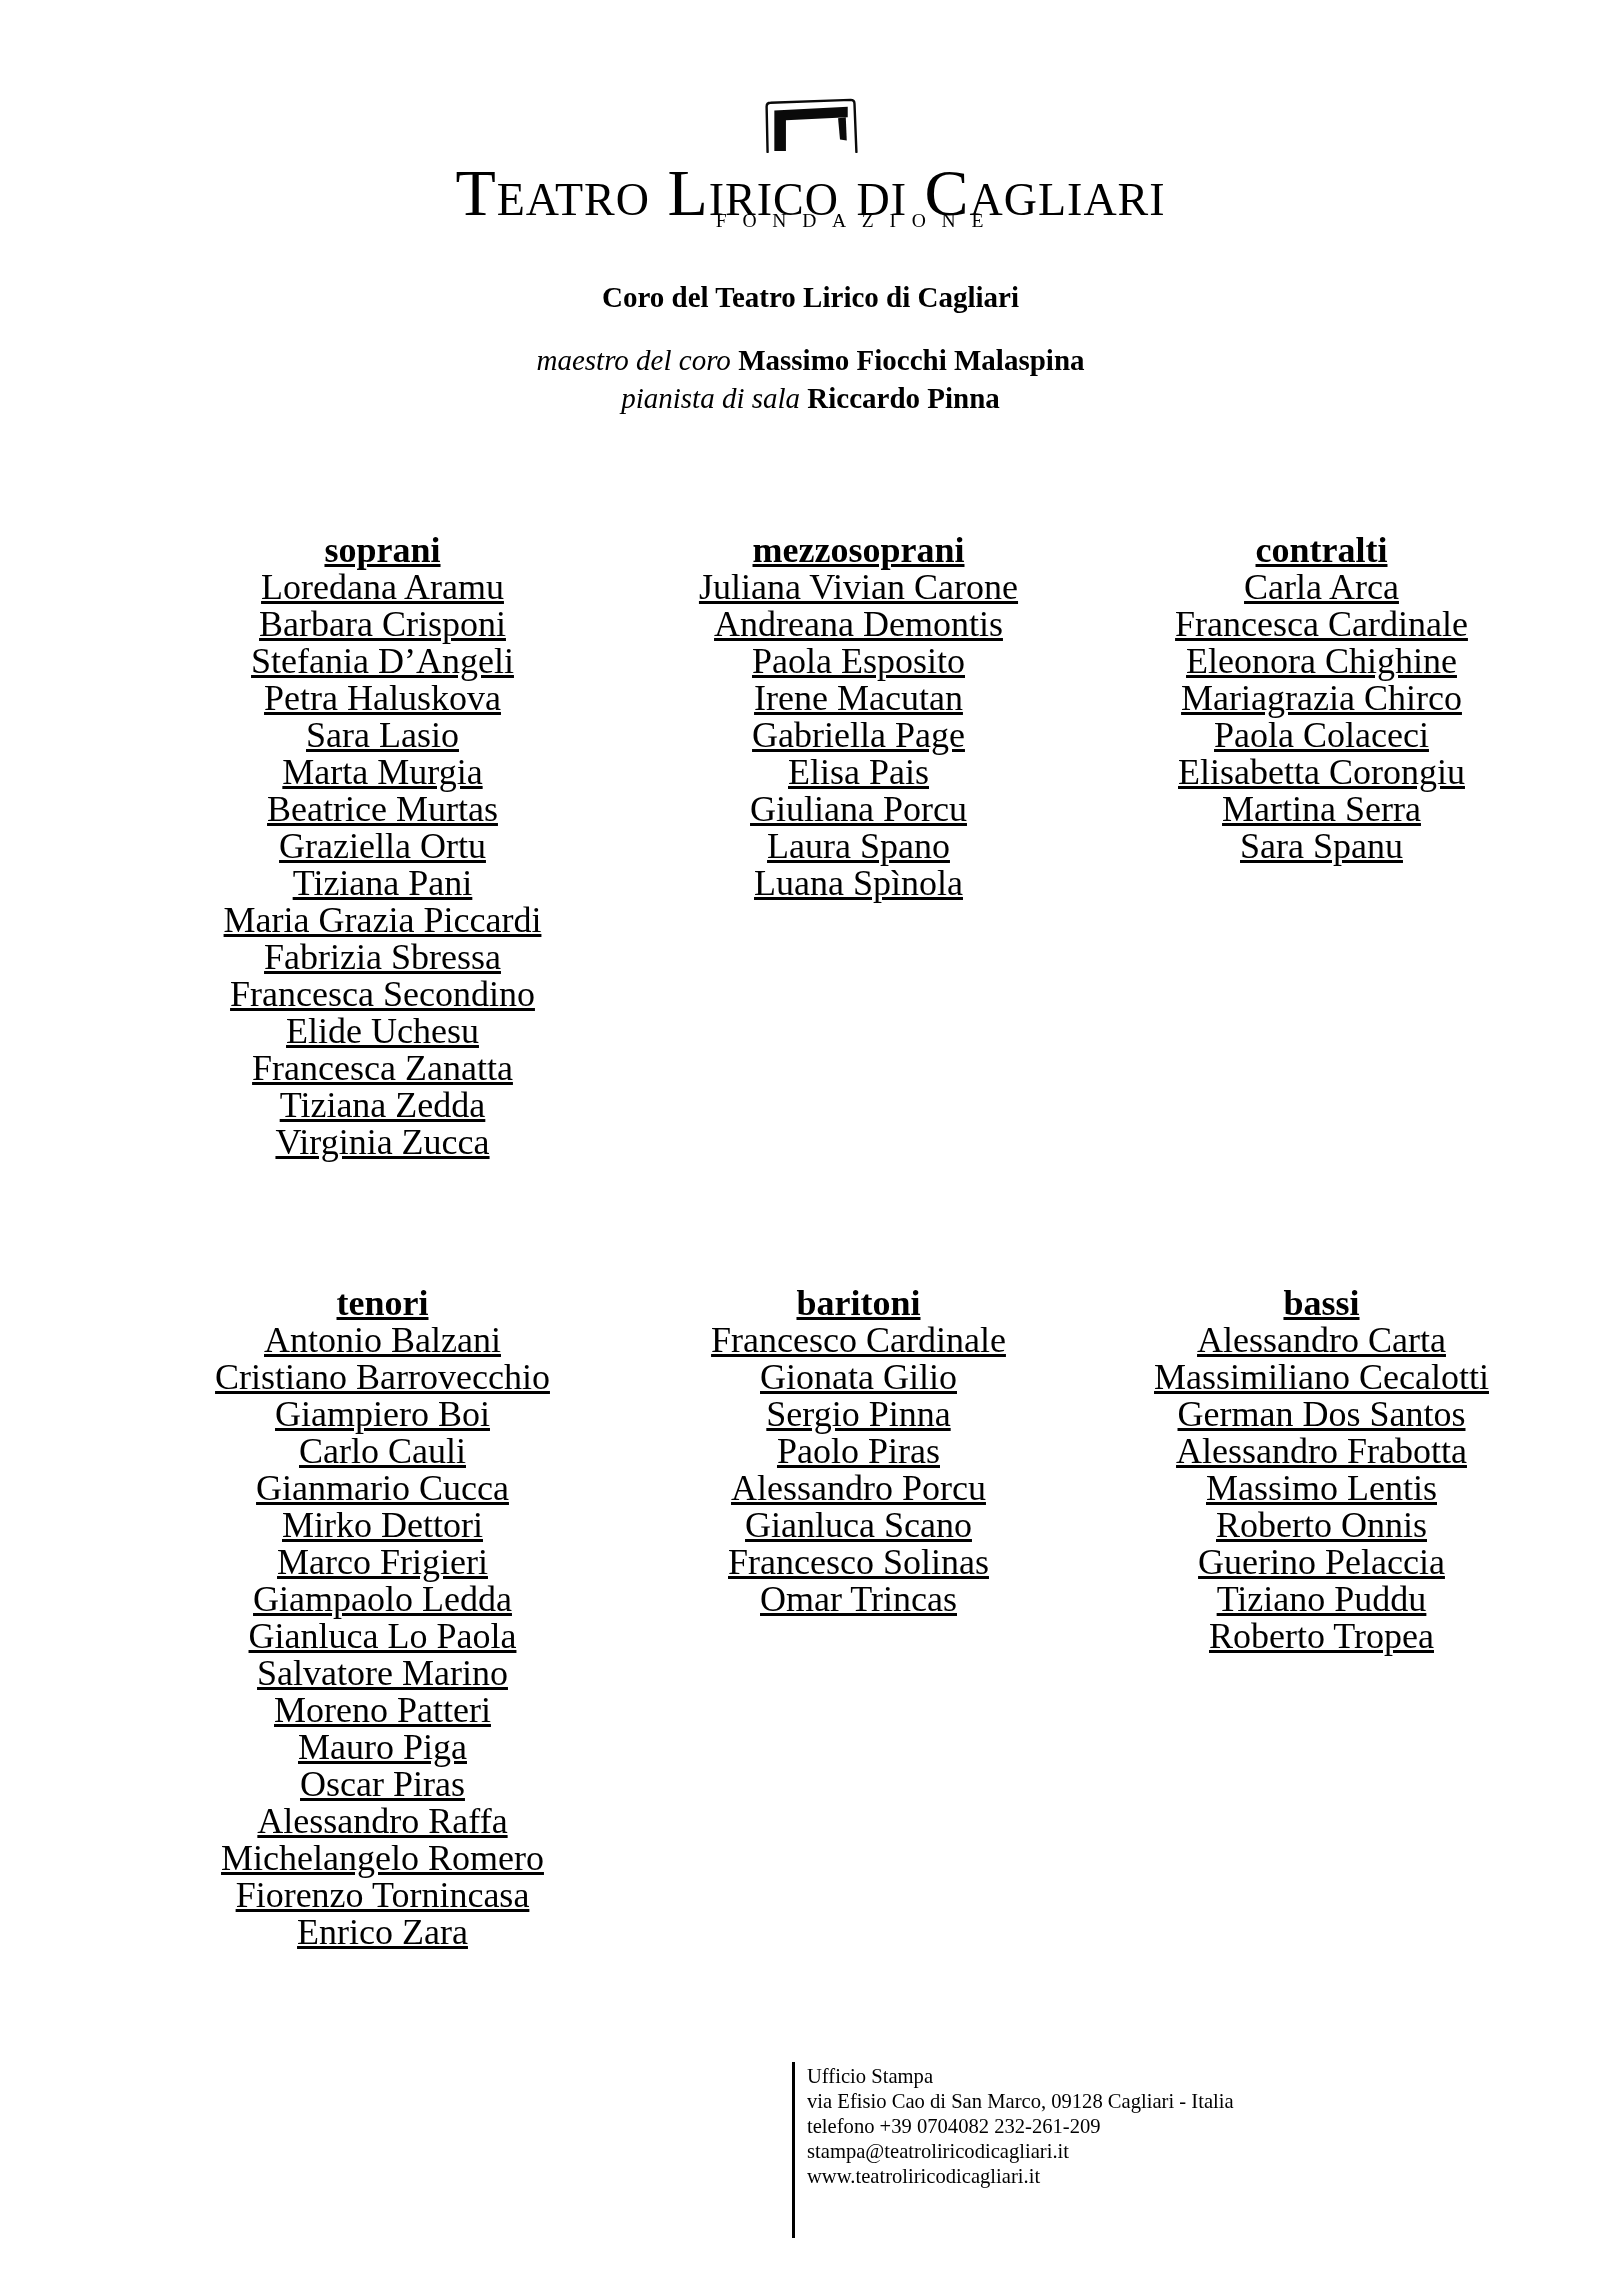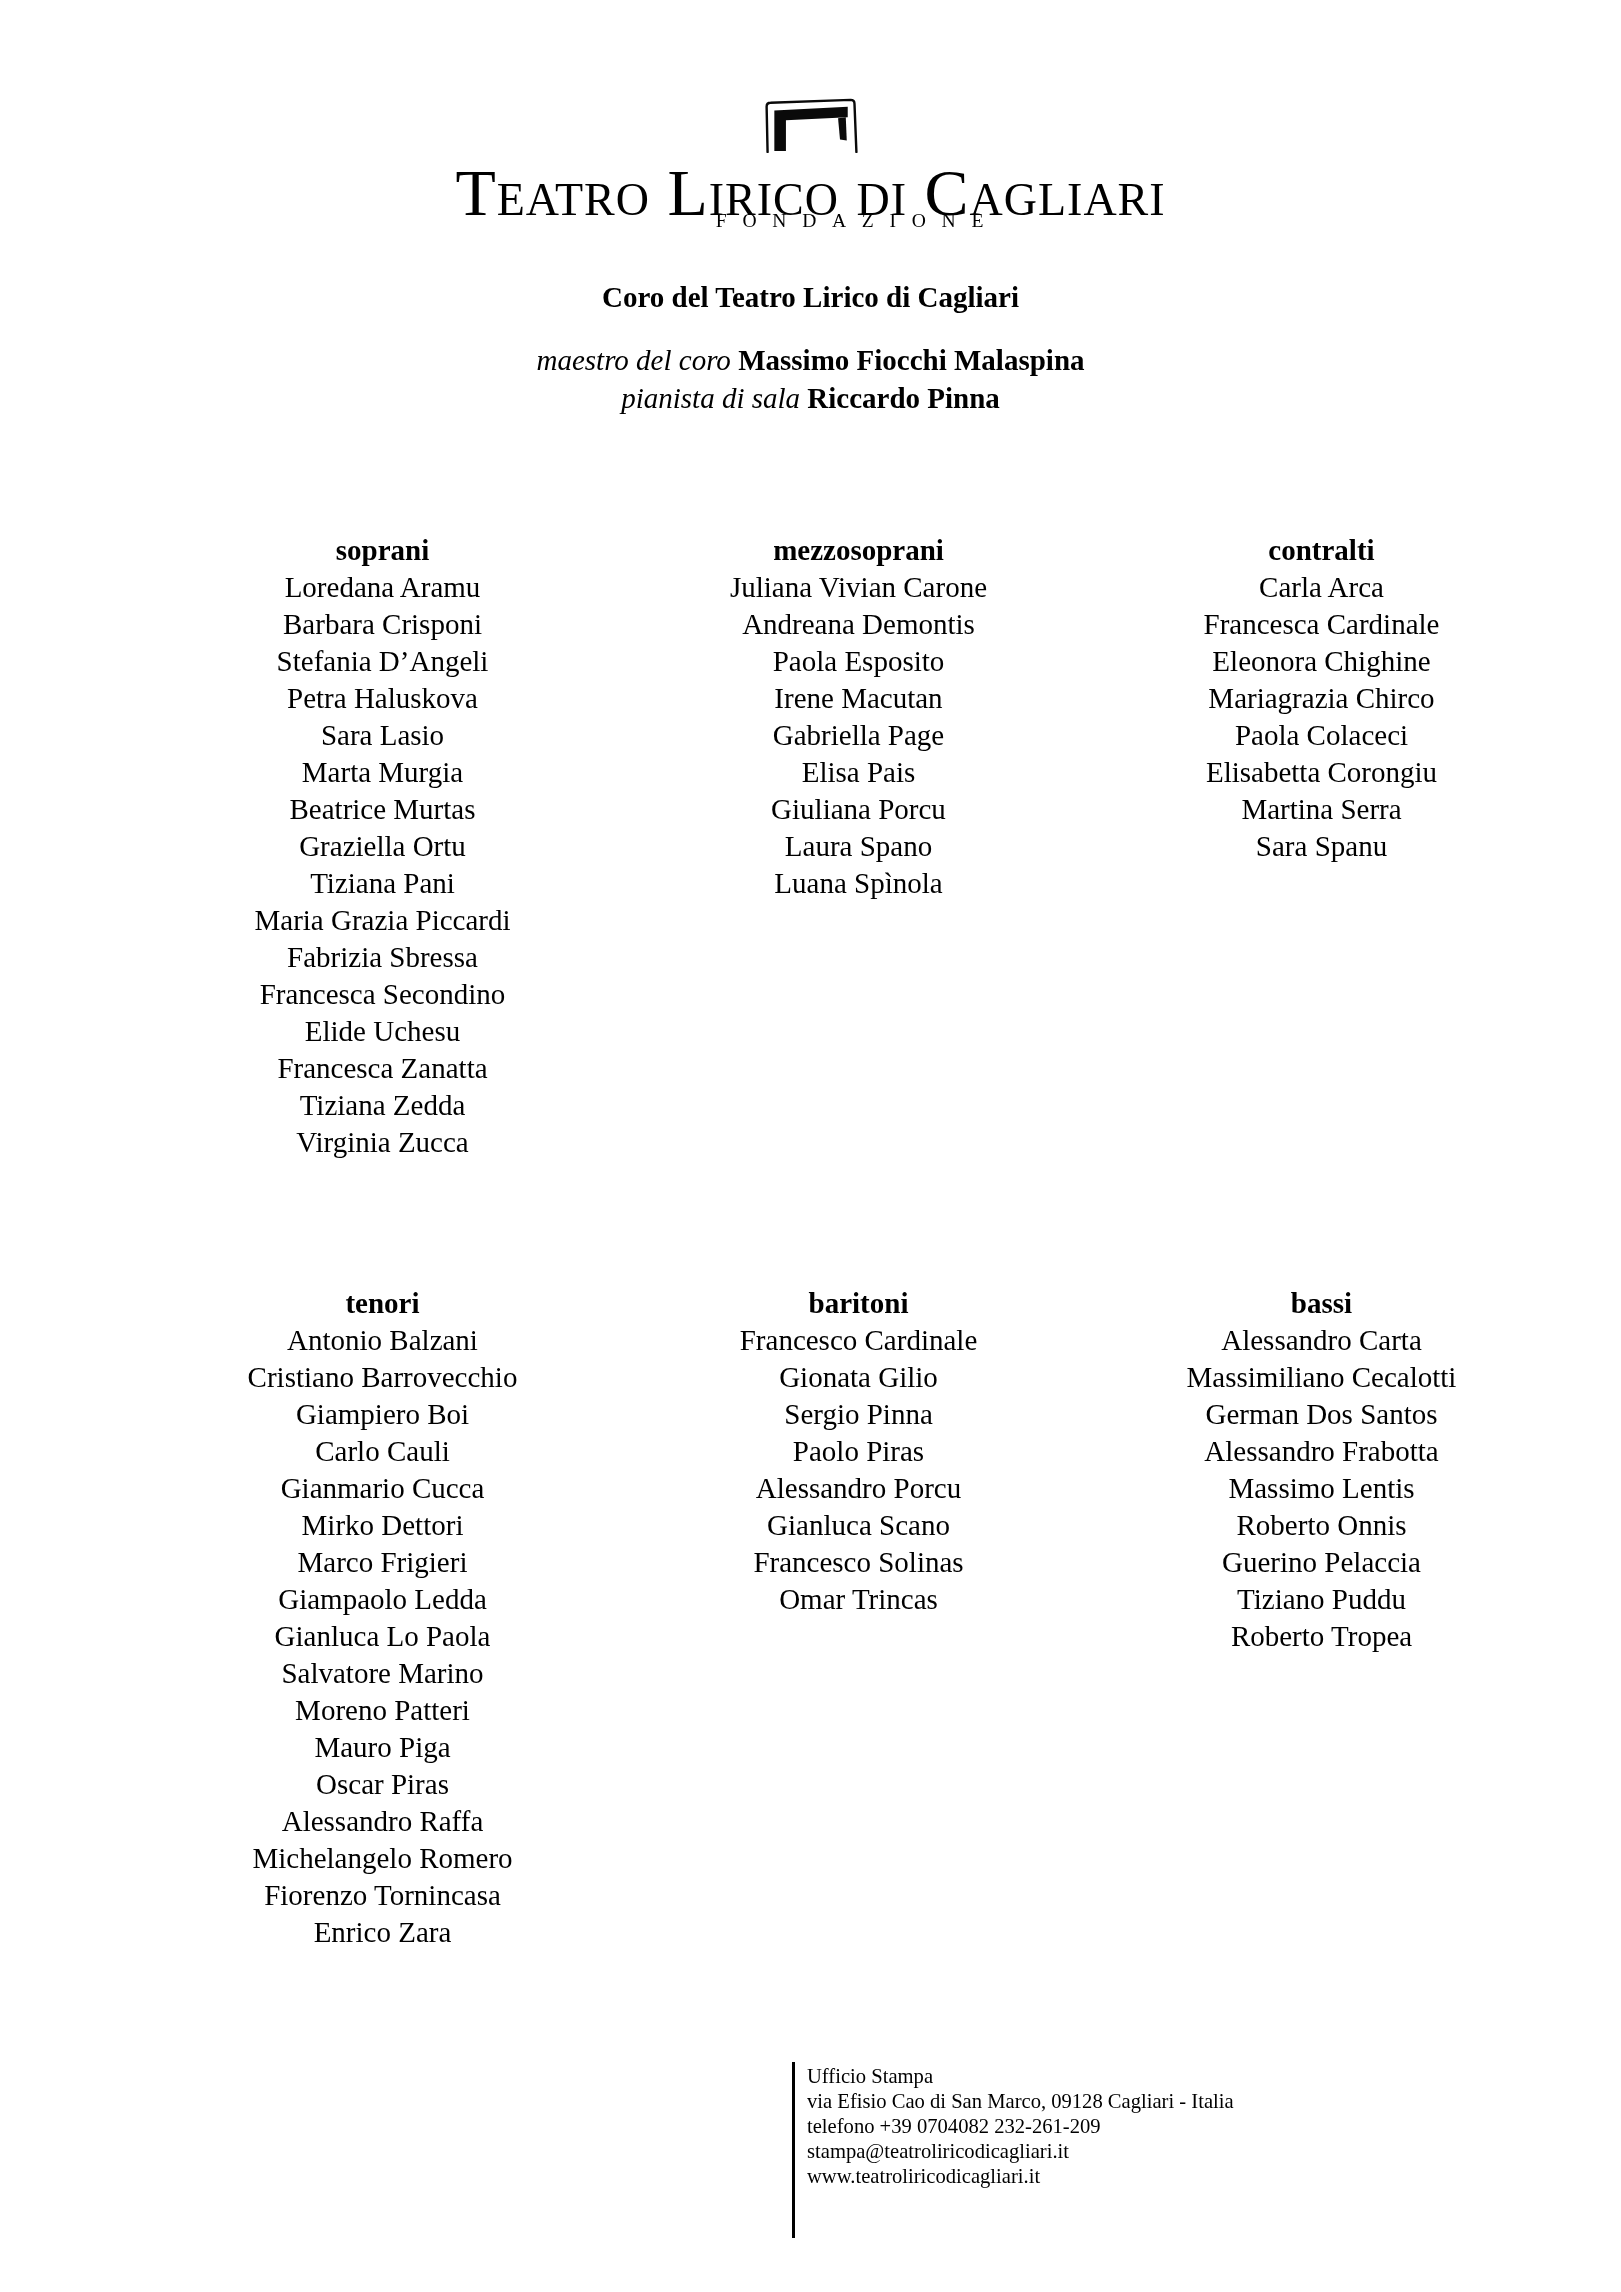--- a/index.html
+++ b/index.html
@@ -58,22 +58,23 @@
   .credit-role { font-style: italic; }
   .credit-person { font-weight: bold; }
   
   .voice-section { position: absolute; left: 0; width: 100%; }
   .section-1 { top: 532px; }
   .section-2 { top: 1285px; }
   .voice-col {
     position: absolute;
     width: 461px;
     text-align: center;
-    font-size: 29px;
+    font-size: 36px;
     line-height: 37px;
+    text-decoration: underline;
   }
   .col-1 { left: 152px; }
   .col-2 { left: 628px; }
   .col-3 { left: 1091px; }
   .col-header { font-weight: bold; }
   .name-line { white-space: nowrap; }
   
   .footer-rule {
     position: absolute;
     left: 792px; top: 2062px;

